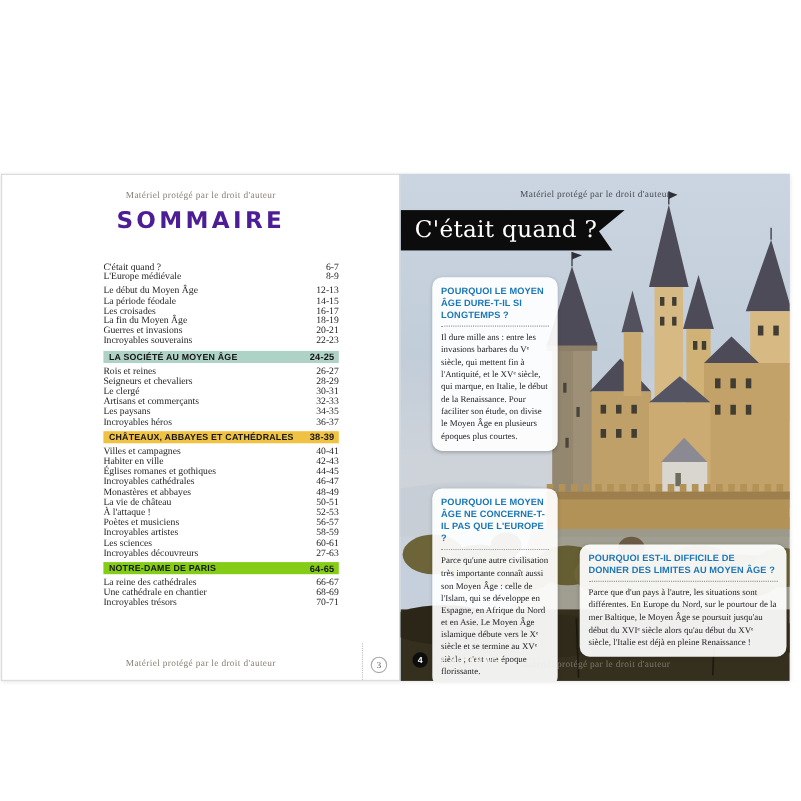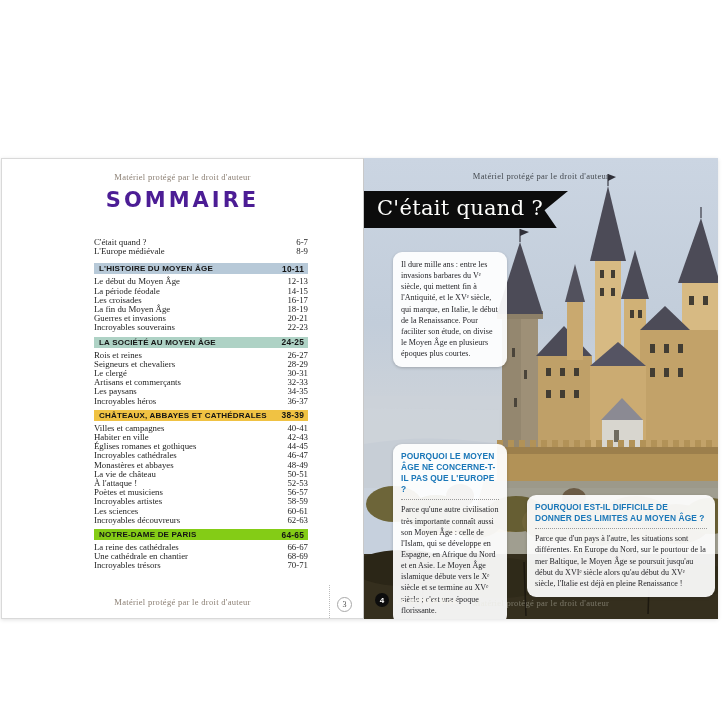--- a/index.html
+++ b/index.html
@@ -74,24 +74,20 @@
       <div class="toc" id="toc-list">
           <div class="toc-item">
             <span class="toc-label">C'était quand ?</span>
             <span class="toc-pages">6-7</span>
           </div>
           <div class="toc-item">
             <span class="toc-label">L'Europe médiévale</span>
             <span class="toc-pages">8-9</span>
           </div>
           <div class="toc-gap"></div>
-          <div class="toc-band" style="background: rgb(183, 201, 216);">
-            <span class="toc-label">L'HISTOIRE DU MOYEN ÂGE</span>
-            <span class="toc-pages">10-11</span>
-          </div>
           <div class="toc-item">
             <span class="toc-label">Le début du Moyen Âge</span>
             <span class="toc-pages">12-13</span>
           </div>
           <div class="toc-item">
             <span class="toc-label">La période féodale</span>
             <span class="toc-pages">14-15</span>
           </div>
           <div class="toc-item">
             <span class="toc-label">Les croisades</span>
@@ -176,21 +172,21 @@
           <div class="toc-item">
             <span class="toc-label">Incroyables artistes</span>
             <span class="toc-pages">58-59</span>
           </div>
           <div class="toc-item">
             <span class="toc-label">Les sciences</span>
             <span class="toc-pages">60-61</span>
           </div>
           <div class="toc-item">
             <span class="toc-label">Incroyables découvreurs</span>
-            <span class="toc-pages">62-63</span>
+            <span class="toc-pages">27-63</span>
           </div>
           <div class="toc-band" style="background: #84cc16;">
             <span class="toc-label">NOTRE-DAME DE PARIS</span>
             <span class="toc-pages">64-65</span>
           </div>
           <div class="toc-item">
             <span class="toc-label">La reine des cathédrales</span>
             <span class="toc-pages">66-67</span>
           </div>
           <div class="toc-item">
@@ -335,20 +331,21 @@
         <line x1="60" y1="400" x2="58" y2="455" stroke="#1d1910" stroke-width="1.5"></line>
         <line x1="160" y1="404" x2="162" y2="458" stroke="#1d1910" stroke-width="1.5"></line>
         <line x1="286" y1="402" x2="284" y2="456" stroke="#1d1910" stroke-width="1.5"></line>
       </svg>
 
       <div class="copyright-photo">Matériel protégé par le droit d'auteur</div>
 
       <div class="banner">C'était quand ?</div>
 
       <div class="qa" id="qa1">
+        <div class="qa-q">POURQUOI LE MOYEN ÂGE DURE-T-IL SI LONGTEMPS ?</div>
         <div class="qa-a">Il dure mille ans : entre les invasions barbares du Vᵉ siècle, qui mettent fin à l'Antiquité, et le XVᵉ siècle, qui marque, en Italie, le début de la Renaissance. Pour faciliter son étude, on divise le Moyen Âge en plusieurs époques plus courtes.</div>
       </div>
 
       <div class="qa" id="qa2">
         <div class="qa-q">POURQUOI LE MOYEN ÂGE NE CONCERNE-T-IL PAS QUE L'EUROPE ?</div>
         <div class="qa-a">Parce qu'une autre civilisation très importante connaît aussi son Moyen Âge : celle de l'Islam, qui se développe en Espagne, en Afrique du Nord et en Asie. Le Moyen Âge islamique débute vers le Xᵉ siècle et se termine au XVᵉ siècle ; c'est une époque florissante.</div>
       </div>
 
       <div class="qa" id="qa3">
         <div class="qa-q">POURQUOI EST-IL DIFFICILE DE DONNER DES LIMITES AU MOYEN ÂGE ?</div>

